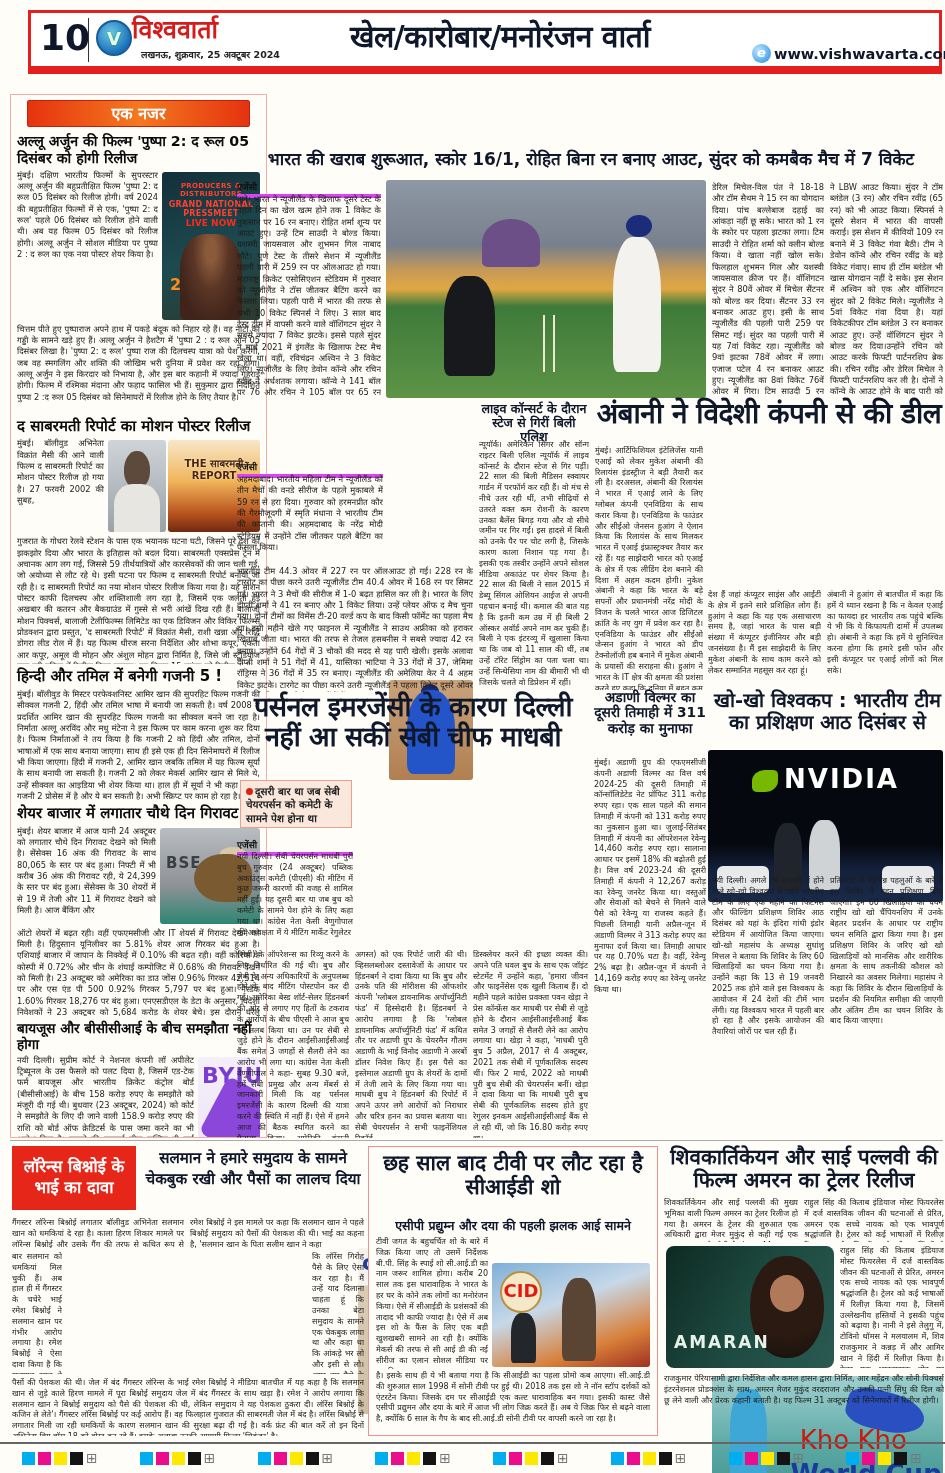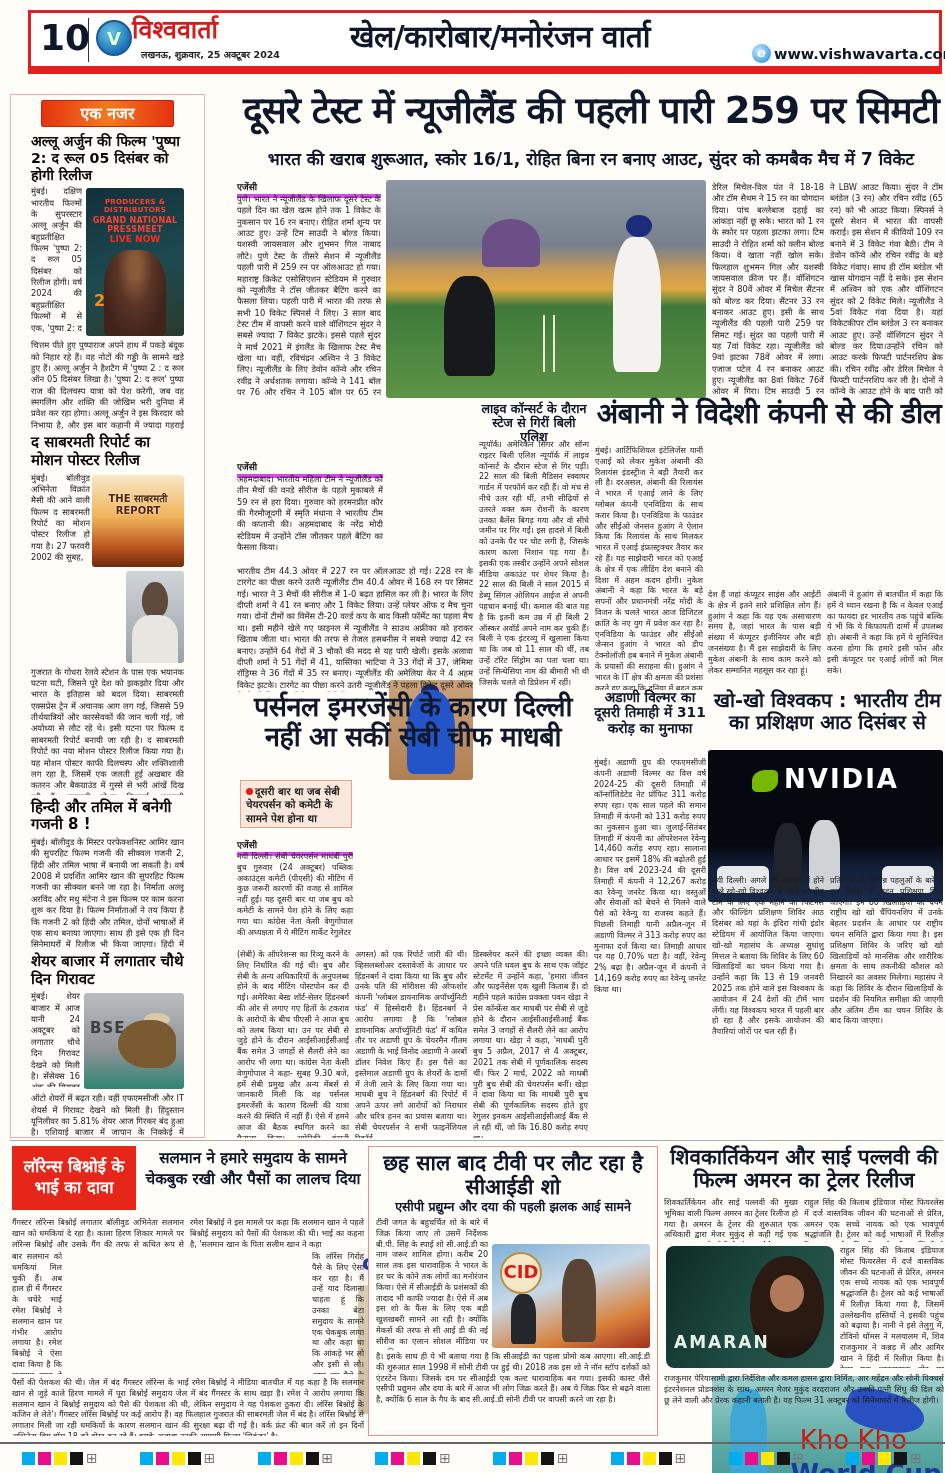--- a/index.html
+++ b/index.html
@@ -3,21 +3,21 @@
 <meta charset="utf-8">
 <style>
   html,body{margin:0;padding:0;background:#d8d8d8}
   .page{position:relative;width:945px;height:1473px;background:#fffdf8;font-family:"DejaVu Sans",sans-serif;color:#121212;overflow:hidden;margin:0 auto}
   .abs{position:absolute;box-sizing:border-box}
   .bt{font-size:8.3px;line-height:1.37;color:#1d1d1d;overflow:hidden;text-align:justify}
   .bt-sm{font-size:8px;line-height:1.35;color:#1d1d1d;overflow:hidden;text-align:justify}
   .hl{font-weight:bold;color:#0f172a;line-height:1.12}
   .center{text-align:center}
   .byline{font-weight:bold;font-size:9px;color:#111;border-bottom:4px solid #d946ef;padding-bottom:1px}
-  .sidebar{position:absolute;left:10px;top:94px;width:195px;height:1044px;border:1px solid #f2afa5;background:#fffdf8;padding:5px 20px;box-sizing:border-box;overflow:hidden}
+  .sidebar{position:absolute;left:10px;top:94px;width:257px;height:1044px;border:1px solid #f2afa5;background:#fffdf8;padding:5px 6px;box-sizing:border-box;overflow:hidden}
   .eknazar{height:25px;margin:0 10px 6px 10px;background:linear-gradient(90deg,#e5330f,#f4791f,#e5330f);border:1px solid #c41f10;color:#fff;font-weight:bold;font-size:16px;text-align:center;line-height:25px;border-radius:2px}
   .s-title{font-weight:bold;font-size:14.2px;line-height:1.18;color:#0b0b0b;margin:4px 0 3px 0}
   .imgph{overflow:hidden;position:relative;border-radius:3px}
   .fl-r{float:right;margin:2px 0 2px 4px}
   .clr{clear:both}
   
   .ph-pushpa{background:linear-gradient(160deg,#13303a,#1d4a50 55%,#2b3a2d)}
   .ph-pushpa .t1{color:#ff4030;font-weight:bold;font-size:7px;text-align:center;margin-top:10px;letter-spacing:.3px}
   .ph-pushpa .t2{color:#ff2a1a;font-weight:bold;font-size:9px;text-align:center}
   .ph-pushpa .fig{position:absolute;bottom:0;left:18%;width:64%;height:58%;background:radial-gradient(ellipse at 50% 20%,#8a5a3a 12%,#5a3526 40%,#40241a 75%);border-radius:40% 40% 8% 8%}
@@ -119,21 +119,21 @@
       <div class="imgph ph-man fl-r" style="width:58px;height:92px">
         <div class="head"></div>
           <div class="body"></div>
       </div>
       <div class="bt" style="height:92px">मुंबई। बॉलीवुड अभिनेता विक्रांत मैसी की आने वाली फिल्म द साबरमती रिपोर्ट का मोशन पोस्टर रिलीज हो गया है। 27 फरवरी 2002 की सुबह,</div>
       <div class="clr"></div>
       <div class="bt" style="height:128px;margin-top:2px">गुजरात के गोधरा रेलवे स्टेशन के पास एक भयानक घटना घटी, जिसने पूरे देश को झकझोर दिया और भारत के इतिहास को बदल दिया। साबरमती एक्सप्रेस ट्रेन में अचानक आग लग गई, जिससे 59 तीर्थयात्रियों और कारसेवकों की जान चली गई, जो अयोध्या से लौट रहे थे। इसी घटना पर फिल्म द साबरमती रिपोर्ट बनायी जा रही है। द साबरमती रिपोर्ट का नया मोशन पोस्टर रिलीज किया गया है। यह मोशन पोस्टर काफी दिलचस्प और शक्तिशाली लग रहा है, जिसमें एक जलती हुई अखबार की कतरन और बैकग्राउंड में गुस्से से भरी आंखें दिख रही हैं। बालाजी मोशन पिक्चर्स, बालाजी टेलीफिल्म्स लिमिटेड का एक डिविजन और विकिर फिल्म्स प्रोडक्शन द्वारा प्रस्तुत, 'द साबरमती रिपोर्ट' में विक्रांत मैसी, राशी खन्ना और रिद्धि डोगरा लीड रोल में हैं। यह फिल्म धीरज सरना निर्देशित और शोभा कपूर, एकता आर कपूर, अमूल वी मोहन और अंशुल मोहन द्वारा निर्मित है, जिसे जी स्टूडियोज द्वारा पूरी दुनिया में रिलीज किया जाएगा। यह फिल्म 15 नवंबर को रिलीज होगी।</div>
     </div>
 
     <div>
-      <div class="s-title" style="font-size:15px">हिन्दी और तमिल में बनेगी गजनी 8 !</div>
+      <div class="s-title" style="font-size:15px">हिन्दी और तमिल में बनेगी गजनी 5 !</div>
       <div class="bt" style="height:112px">मुंबई। बॉलीवुड के मिस्टर परफेक्शनिस्ट आमिर खान की सुपरहिट फिल्म गजनी की सीक्वल गजनी 2, हिंदी और तमिल भाषा में बनायी जा सकती है। वर्ष 2008 में प्रदर्शित आमिर खान की सुपरहिट फिल्म गजनी का सीक्वल बनने जा रहा है। निर्माता अल्लू अरविंद और मधु मंटेना ने इस फिल्म पर काम करना शुरू कर दिया है। फिल्म निर्माताओं ने तय किया है कि गजनी 2 को हिंदी और तमिल, दोनों भाषाओं में एक साथ बनाया जाएगा। साथ ही इसे एक ही दिन सिनेमाघरों में रिलीज भी किया जाएगा। हिंदी में गजनी 2, आमिर खान जबकि तमिल में यह फिल्म सूर्या के साथ बनायी जा सकती है। गजनी 2 को लेकर मेकर्स आमिर खान से मिले थे, उन्हें सीक्वल का आइडिया भी शेयर किया था। हाल ही में सूर्या ने भी कहा था कि गजनी 2 प्रोसेस में है और ये बन सकती है। अभी स्क्रिप्ट पर काम हो रहा है।</div>
     </div>
 
     <div>
       <div class="s-title" style="font-size:15px">शेयर बाजार में लगातार चौथे दिन गिरावट</div>
       <div class="imgph ph-bse fl-r" style="width:100px;height:96px">
         <div class="bselogo">BSE</div>
         <div class="horn"></div>
           <div class="bull"></div>
       </div>
@@ -147,21 +147,20 @@
       <div class="imgph ph-byju fl-r" style="width:62px;height:86px">
         <div class="big">BYJU</div>
         <div class="tab"></div>
       </div>
       <div class="bt" style="height:86px">नयी दिल्ली। सुप्रीम कोर्ट ने नेशनल कंपनी लॉ अपीलेट ट्रिब्यूनल के उस फैसले को पलट दिया है, जिसमें एड-टेक फर्म बायजूस और भारतीय क्रिकेट कंट्रोल बोर्ड (बीसीसीआई) के बीच 158 करोड़ रुपए के समझौते को मंजूरी दी गई थी। बुधवार (23 अक्टूबर, 2024) को कोर्ट ने समझौते के लिए दी जाने वाली 158.9 करोड़ रुपए की राशि को बोर्ड ऑफ क्रेडिटर्स के पास जमा करने का भी आदेश दिया है। मामले की सुनवाई चीफ जस्टिस डी वाई चंद्रचूड़ की अध्यक्षता वाली पीठ कर रही थी। इससे पहले 14 अगस्त को सुप्रीम कोर्ट ने</div>
       <div class="clr"></div>
 
     </div>
   </div>
 
-  <div class="abs hl center" style="left:237px;top:90px;width:708px;font-size:37px;letter-spacing:-1px">दूसरे टेस्ट में न्यूजीलैंड की पहली पारी 259 पर सिमटी</div>
   <div class="abs hl center" style="left:237px;top:150px;width:708px;font-size:17px">भारत की खराब शुरूआत, स्कोर 16/1, रोहित बिना रन बनाए आउट, सुंदर को कमबैक मैच में 7 विकेट</div>
 
   <div class="abs byline" style="left:237px;top:180px;width:144px">एजेंसी</div>
   <div class="abs bt" style="left:237px;top:194px;width:144px;height:204px">
     <span>पुणे। भारत ने न्यूजीलैंड के खिलाफ दूसरे टेस्ट के पहले दिन का खेल खत्म होने तक 1 विकेट के नुकसान पर 16 रन बनाए। रोहित शर्मा शून्य पर आउट हुए। उन्हें टिम साउदी ने बोल्ड किया। यशस्वी जायसवाल और शुभमन गिल नाबाद लौटे। पुणे टेस्ट के तीसरे सेशन में न्यूजीलैंड पहली पारी में 259 रन पर ऑलआउट हो गया। महाराष्ट्र क्रिकेट एसोसिएशन स्टेडियम में गुरुवार को न्यूजीलैंड ने टॉस जीतकर बैटिंग करने का फैसला लिया।</span>
     <span>पहली पारी में भारत की तरफ से सभी 10 विकेट स्पिनर्स ने लिए। 3 साल बाद टेस्ट टीम में वापसी करने वाले वॉशिंगटन सुंदर ने सबसे ज्यादा 7 विकेट झटके। इससे पहले सुंदर ने मार्च 2021 में इंगलैंड के खिलाफ टेस्ट मैच खेला था। वहीं, रविचंद्रन अश्विन ने 3 विकेट लिए। न्यूजीलैंड के लिए डेवोन कॉन्वे और रचिन रवींद्र ने अर्धशतक लगाया। कॉन्वे ने 141 बॉल पर 76 और रचिन ने 105 बॉल पर 65 रन बनाए। मिचेल सैंटनर ने 33,</span>
   </div>
 
   <div class="abs imgph ph-cricket" style="left:386px;top:180px;width:320px;height:218px">
     <div class="umb"></div>
@@ -238,21 +237,21 @@
   <div class="abs hl center" style="left:142px;top:1148px;width:222px;font-size:15.2px;line-height:1.35">सलमान ने हमारे समुदाय के सामने चेकबुक रखी और पैसों का लालच दिया</div>
   <div class="abs bt-sm" style="left:12px;top:1218px;width:172px;height:30px">गैंगस्टर लॉरेन्स बिश्नोई लगातार बॉलीवुड अभिनेता सलमान खान को धमकियां दे रहा है। काला हिरण शिकार मामले पर लॉरेन्स बिश्नोई और उसके गैंग की तरफ से कथित रूप से कई</div>
   <div class="abs bt-sm" style="left:190px;top:1218px;width:174px;height:30px">रमेश बिश्नोई ने इस मामले  पर कहा कि सलमान खान ने पहले बिश्नोई समुदाय को पैसों की पेशकश की थी। भाई का कहना है, 'सलमान खान के पिता सलीम खान ने कहा</div>
   <div class="abs bt-sm" style="left:12px;top:1252px;width:50px;height:122px">बार सलमान को धमकियां मिल चुकी हैं। अब हाल ही में गैंगस्टर के चचेरे भाई रमेश बिश्नोई ने सलमान खान पर गंभीर आरोप लगाया है। रमेश बिश्नोई ने ऐसा दावा किया है कि सलमान खान ने इस मामले में बिश्नोई समाज को पैसों की पेशकश की।</div>
 
   <div class="abs bt-sm" style="left:312px;top:1252px;width:52px;height:122px">कि लॉरेंस गिरोह पैसे के लिए ऐसा कर रहा है। मैं उन्हें याद दिलाना चाहता हूं कि उनका बेटा समुदाय के सामने एक चेकबुक लाया था और कहा था कि आंकड़े भर लो और इसी से लो। अगर हम पैसे के भूखे होते तो हम उसे उसी समय</div>
   <div class="abs bt-sm" style="left:12px;top:1378px;width:352px;height:58px">पैसों की पेशकश की थी। जेल में बंद गैंगस्टर लॉरेन्स के भाई रमेश बिश्नोई ने मीडिया बातचीत में यह कहा है कि सलमान खान से जुड़े काले हिरण मामले में पूरा बिश्नोई समुदाय जेल में बंद गैंगस्टर के साथ खड़ा है। रमेश ने आरोप लगाया कि सलमान खान ने बिश्नोई समुदाय को पैसे की पेशकश की थी, लेकिन समुदाय ने यह पेशकश ठुकरा दी। लॉरेंस बिश्नोई के कजिन ले लेते'। गैंगस्टर लॉरेंस बिश्नोई पर कई आरोप हैं। वह फिलहाल गुजरात की साबरमती जेल में बंद है। लॉरेंस बिश्नोई से लगातार मिली जा रही धमकियों के कारण सलमान खान की सुरक्षा बढ़ा दी गई है। वर्क फ्रंट की बात करें तो इन दिनों अभिनेता बिग बॉस 18 को होस्ट कर रहे हैं। इसके अलावा उनकी आगामी फिल्म 'सिकंदर' है।</div>
 
   <div class="abs" style="left:368px;top:1146px;width:290px;height:290px;border:1.5px solid #f09090;padding:5px 7px;background:#fffdf8">
     <div class="hl center" style="font-size:21px">छह साल बाद टीवी पर लौट रहा है सीआईडी शो</div>
-    <div class="hl center" style="font-size:12.5px;margin-top:1px">एसीपी प्रद्युम्न और दया की पहली झलक आई सामने</div>
+    <div class="hl center" style="font-size:12.5px;margin-top:20px">एसीपी प्रद्युम्न और दया की पहली झलक आई सामने</div>
     <div style="margin-top:4px">
       <div class="imgph ph-cid fl-r" style="width:158px;height:104px;margin-top:26px">
         <div class="badge">CID</div>
         <div class="man2"></div>
           <div class="man"></div>
       </div>
       <div class="bt-sm" style="height:132px">टीवी जगत के बहुचर्चित शो के बारे में जिक्र किया जाए तो उसमें निर्देशक बी.पी. सिंह के स्पाई शो सी.आई.डी का नाम जरूर शामिल होगा। करीब 20 साल तक इस धारावाहिक ने भारत के हर घर के कोने तक लोगों का मनोरंजन किया। ऐसे में सीआईडी के प्रशंसकों की तादाद भी काफी ज्यादा है। ऐसे में अब इस शो के फैंस के लिए एक बड़ी खुशखबरी सामने आ रही है। क्योंकि मेकर्स की तरफ से सी आई डी की नई सीरीज का एलान सोशल मीडिया पर कर दिया गया</div>
       <div class="clr"></div>
       <div class="bt-sm" style="height:84px;margin-top:2px">है। इसके साथ ही ये भी बताया गया है कि सीआईडी का पहला प्रोमो कब आएगा। सी.आई.डी की शुरुआत साल 1998 में सोनी टीवी पर हुई थी। 2018 तक इस शो ने नॉन स्टॉप दर्शकों को एंटरटेन किया। जिसके दम पर सीआईडी एक कल्ट धारावाहिक बन गया। इसकी कास्ट जैसे एसीपी प्रद्युमन और दया के बारे में आज भी लोग जिक्र करते हैं। अब ये जिक्र फिर से बढ़ने वाला है, क्योंकि 6 साल के गैप के बाद सी.आई.डी सोनी टीवी पर वापसी करने जा रहा है।</div>
     </div>

